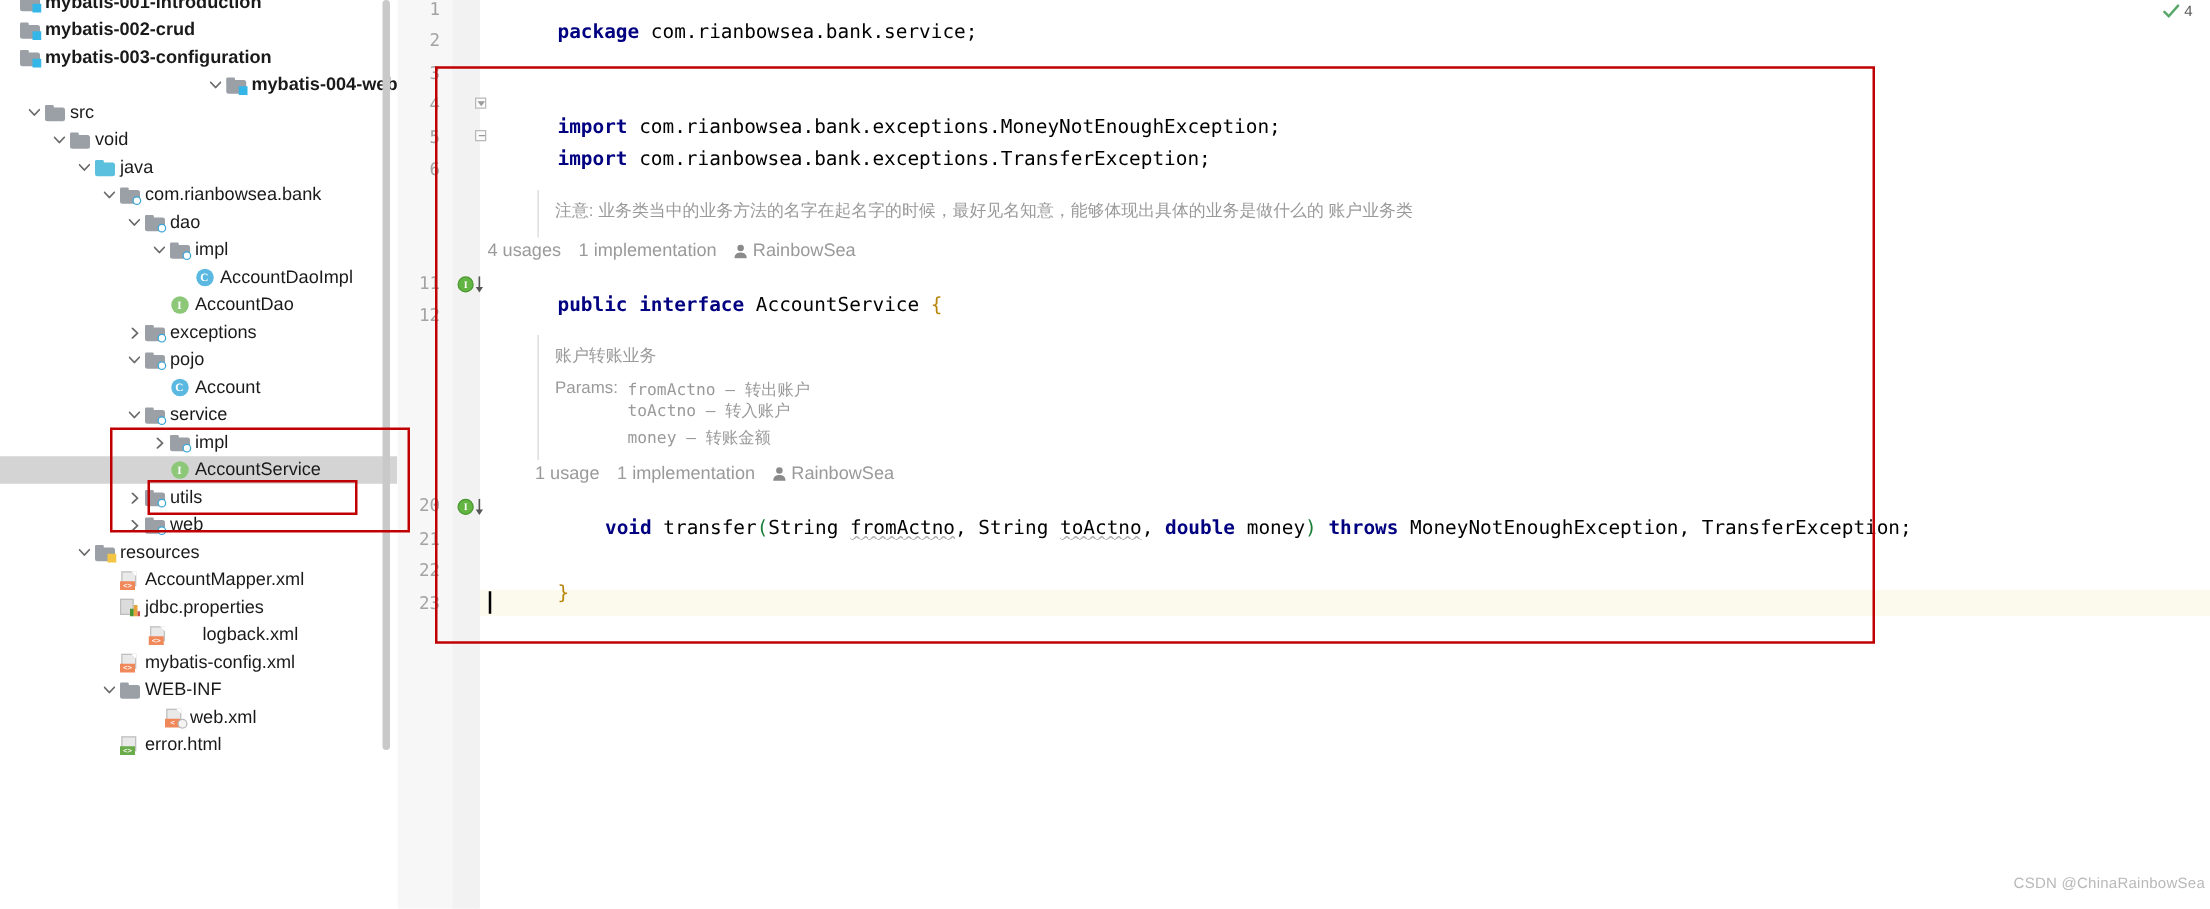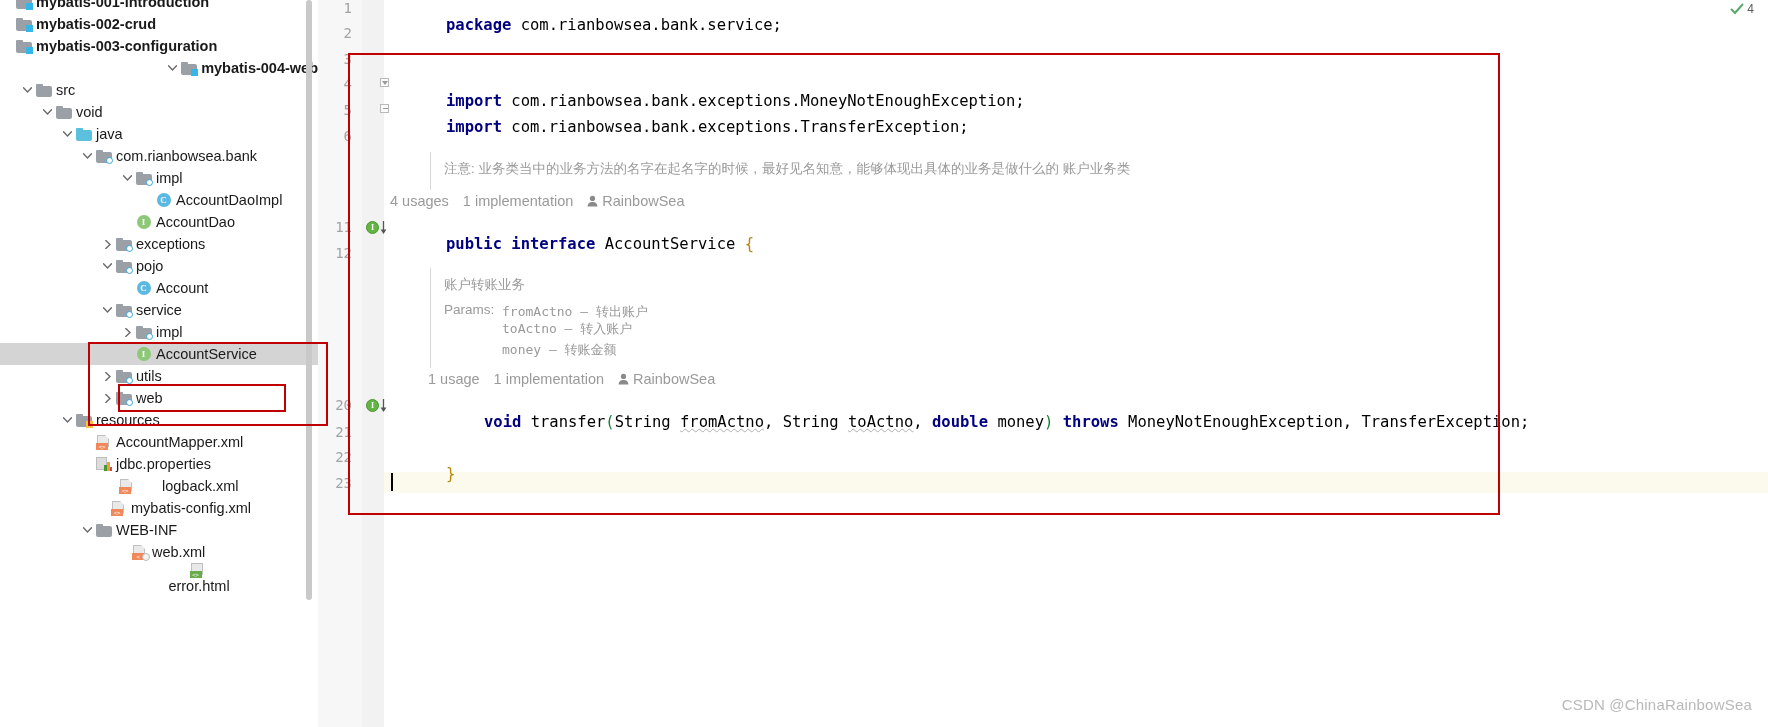--- a/index.html
+++ b/index.html
@@ -190,22 +190,22 @@
   }
   #editor-vscroll {
     position: absolute; right: 2px; top: 0;
     width: 5px; height: 727px;
     background: transparent;
   }
 
   
   #watermark {
     position: absolute;
-    right: 16px; bottom: 14px;
-    font-size: 15px;
+    right: 4px; bottom: 14px;
+    font-size: 12px;
     color: #b9b9b9;
     font-family: "Liberation Sans", sans-serif;
     letter-spacing: 0.2px;
   }
 
   
   .f-folder { position: relative; width: 16px; height: 13px; }
   .f-folder .body {
     position: absolute; left: 0; top: 2px; width: 16px; height: 11px;
     background: #9aa0a6; border-radius: 1px 2px 2px 2px;
@@ -388,20 +388,35 @@
           </span>
           <span class="ico">
             <span class="f-folder">
               <span class="tab"></span>
               <span class="body"></span>
               <span class="badge badge-dot"></span>
             </span>
           </span>
           <span class="lbl">com.rianbowsea.bank</span>
         </div>
+        <div class="tree-row" style="padding-left: 100px;">
+          <span class="twisty">
+            <svg width="9" height="6" viewBox="0 0 9 6">
+              <path d="M0.5 0.8 L4.5 5 L8.5 0.8" stroke="#6a6a6a" stroke-width="1.4" fill="none" stroke-linecap="round"></path>
+            </svg>
+          </span>
+          <span class="ico">
+            <span class="f-folder">
+              <span class="tab"></span>
+              <span class="body"></span>
+              <span class="badge badge-dot"></span>
+            </span>
+          </span>
+          <span class="lbl">dao</span>
+        </div>
         <div class="tree-row" style="padding-left: 120px;">
           <span class="twisty">
             <svg width="9" height="6" viewBox="0 0 9 6">
               <path d="M0.5 0.8 L4.5 5 L8.5 0.8" stroke="#6a6a6a" stroke-width="1.4" fill="none" stroke-linecap="round"></path>
             </svg>
           </span>
           <span class="ico">
             <span class="f-folder">
               <span class="tab"></span>
               <span class="body"></span>
@@ -568,21 +583,21 @@
         <div class="tree-row" style="padding-left: 80px; gap: 23px;">
           <span class="twisty"></span>
           <span class="ico">
             <span class="f-xml">
               <span class="page"></span>
               <span class="tagbox">&lt;&gt;</span>
             </span>
           </span>
           <span class="lbl">logback.xml</span>
         </div>
-        <div class="tree-row" style="padding-left: 80px; margin-left: 15px;">
+        <div class="tree-row" style="padding-left: 80px;">
           <span class="twisty"></span>
           <span class="ico">
             <span class="f-xml">
               <span class="page"></span>
               <span class="tagbox">&lt;&gt;</span>
             </span>
           </span>
           <span class="lbl">mybatis-config.xml</span>
         </div>
         <div class="tree-row" style="padding-left: 80px;">
@@ -603,21 +618,21 @@
           <span class="twisty"></span>
           <span class="ico">
             <span class="f-xml webxml">
               <span class="page"></span>
               <span class="tagbox">&lt;</span>
               <span class="gear"></span>
             </span>
           </span>
           <span class="lbl">web.xml</span>
         </div>
-        <div class="tree-row" style="padding-left: 80px; flex-direction: column;">
+        <div class="tree-row" style="padding-left: 80px;">
           <span class="twisty"></span>
           <span class="ico">
             <span class="f-html">
               <span class="page"></span>
               <span class="tagbox">&lt;&gt;</span>
             </span>
           </span>
           <span class="lbl">error.html</span>
         </div>
       </div>

